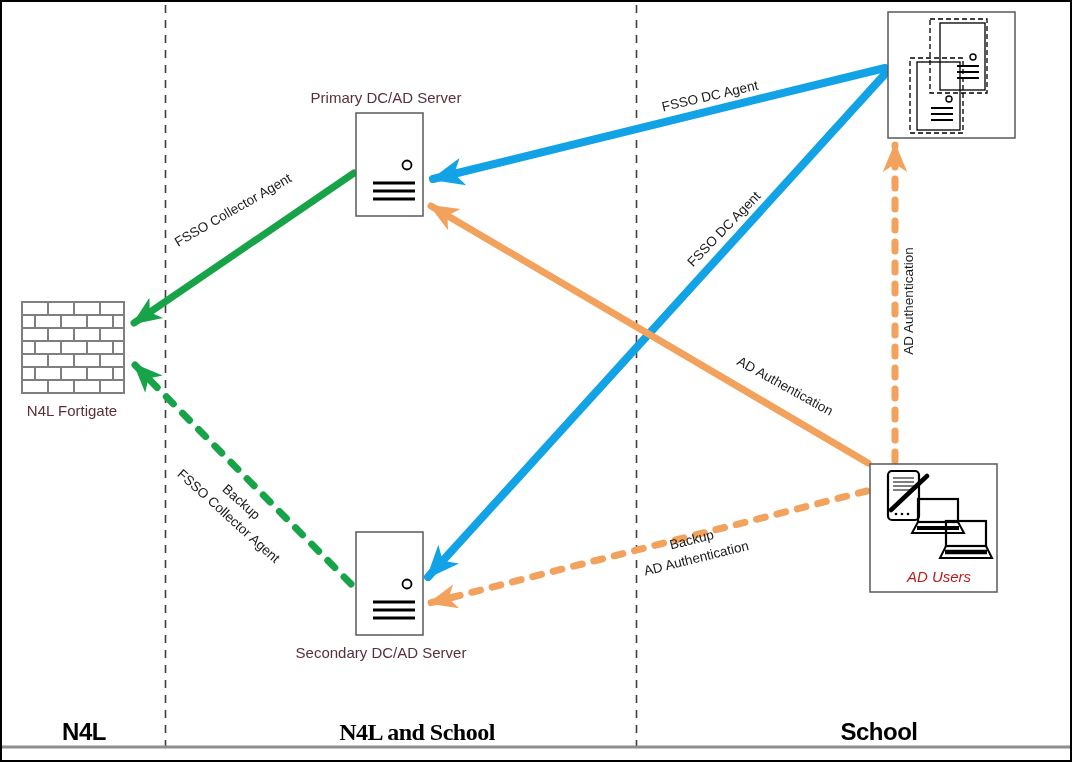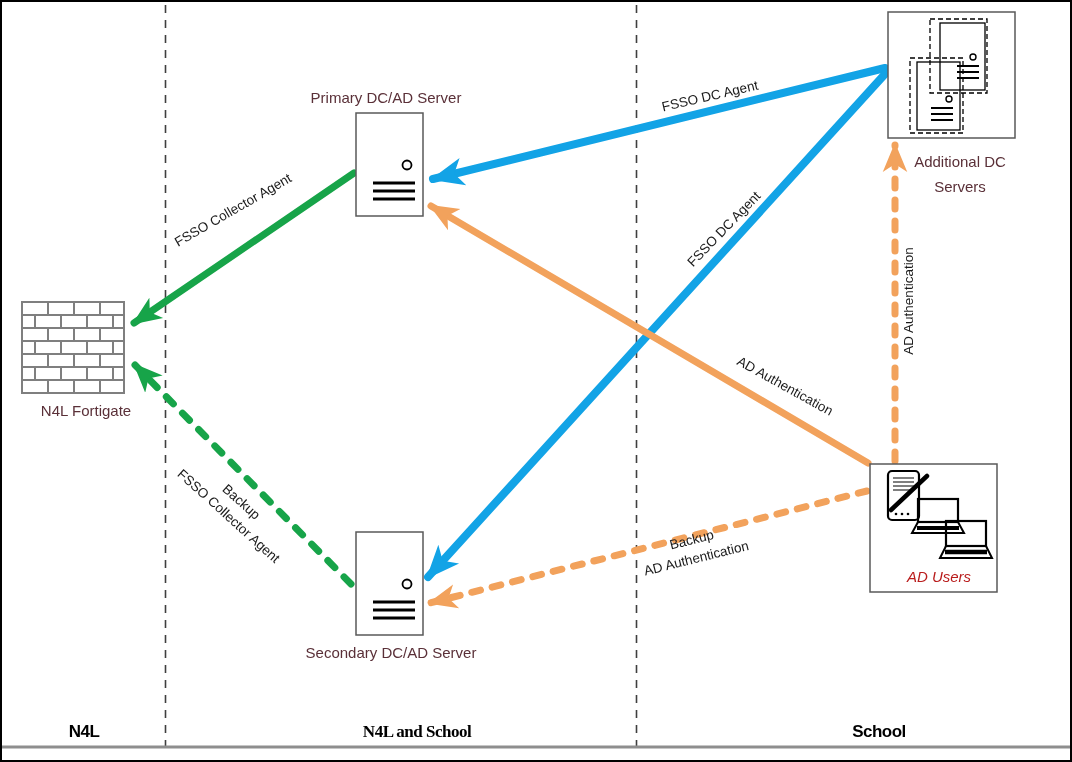--- a/index.html
+++ b/index.html
@@ -16,21 +16,21 @@
   .arrow{fill:none;stroke-linecap:round;}
   .dashed-g{stroke-dasharray:10 13;}
   .dashed-o{stroke-dasharray:9 12;}
   .icon-stroke{stroke:#595959;fill:#fff;}
   .brick{stroke:#7f7f7f;stroke-width:2;fill:none;}
   .detail{stroke:#000;fill:none;}
   .lbl{position:absolute;white-space:nowrap;transform:translate(-50%,-50%);}
   .node-lbl{font-size:15px;color:var(--c-node-label);}
   .node-lbl.center{text-align:center;line-height:25px;}
   .edge-lbl{font-size:13.5px;color:#1a1a1a;text-align:center;line-height:19px;}
-  .zone-lbl{font-size:17px;font-weight:bold;color:#000;letter-spacing:-0.5px;}
+  .zone-lbl{font-size:24px;font-weight:bold;color:#000;letter-spacing:-0.5px;}
   .blk{color:#b91c1c;font-style:italic;}
 </style>
 </head>
 <body>
 
 <div class="canvas">
 
   <svg class="layer" width="1072" height="762" viewBox="0 0 1072 762">
     <defs>
       <marker id="head-green" viewBox="0 0 12 10" refX="11" refY="5" markerWidth="4.2" markerHeight="4.2" orient="auto" markerUnits="strokeWidth">
@@ -97,26 +97,22 @@
       <rect x="916" y="497" width="40" height="23" fill="#fff" class="detail" stroke-width="2.2"></rect>
       <polygon points="916,520 956,520 962,531 910,531" fill="#fff" class="detail" stroke-width="2"></polygon>
       <path d="M915,526 H957" stroke="#000" stroke-width="4" fill="none"></path>
       <rect x="944" y="519" width="40" height="25" fill="#fff" class="detail" stroke-width="2.2"></rect>
       <polygon points="944,544 984,544 990,556 938,556" fill="#fff" class="detail" stroke-width="2"></polygon>
       <path d="M943,550 H985" stroke="#000" stroke-width="4.5" fill="none"></path>
     </g>
   </svg>
 
   <div class="lbl node-lbl" style="left:384px;top:95px;">Primary DC/AD Server</div>
-  <div class="lbl node-lbl" style="left:389px;top:650px;">Secondary DC/AD Server</div>
-  <div class="lbl node-lbl" style="left:84px;top:408px;text-align:center;">N4L Fortigate</div>
-  <div class="lbl node-lbl center" style="left:958px;top:172px;">
-    <div>Additional DC</div>
-    <div>Servers</div>
-  </div>
+  <div class="lbl node-lbl" style="left:379px;top:650px;">Secondary DC/AD Server</div>
+  <div class="lbl node-lbl" style="left:70px;top:408px;text-align:center;">N4L Fortigate</div>
   <div class="lbl node-lbl blk" style="left:937px;top:574px;">AD Users</div>
 
   <div class="lbl edge-lbl" style="left:231px;top:208px;transform:translate(-50%,-50%) rotate(-30deg);">FSSO Collector Agent</div>
   <div class="lbl edge-lbl" style="left:233px;top:507px;transform:translate(-50%,-50%) rotate(42deg);">
     <div>Backup</div>
     <div>FSSO Collector Agent</div>
   </div>
   <div class="lbl edge-lbl" style="left:708px;top:94px;transform:translate(-50%,-50%) rotate(-13deg);">FSSO DC Agent</div>
   <div class="lbl edge-lbl" style="left:722px;top:227px;transform:translate(-50%,-50%) rotate(-46deg);">FSSO DC Agent</div>
   <div class="lbl edge-lbl" style="left:783px;top:384px;transform:translate(-50%,-50%) rotate(29deg);">AD Authentication</div>

